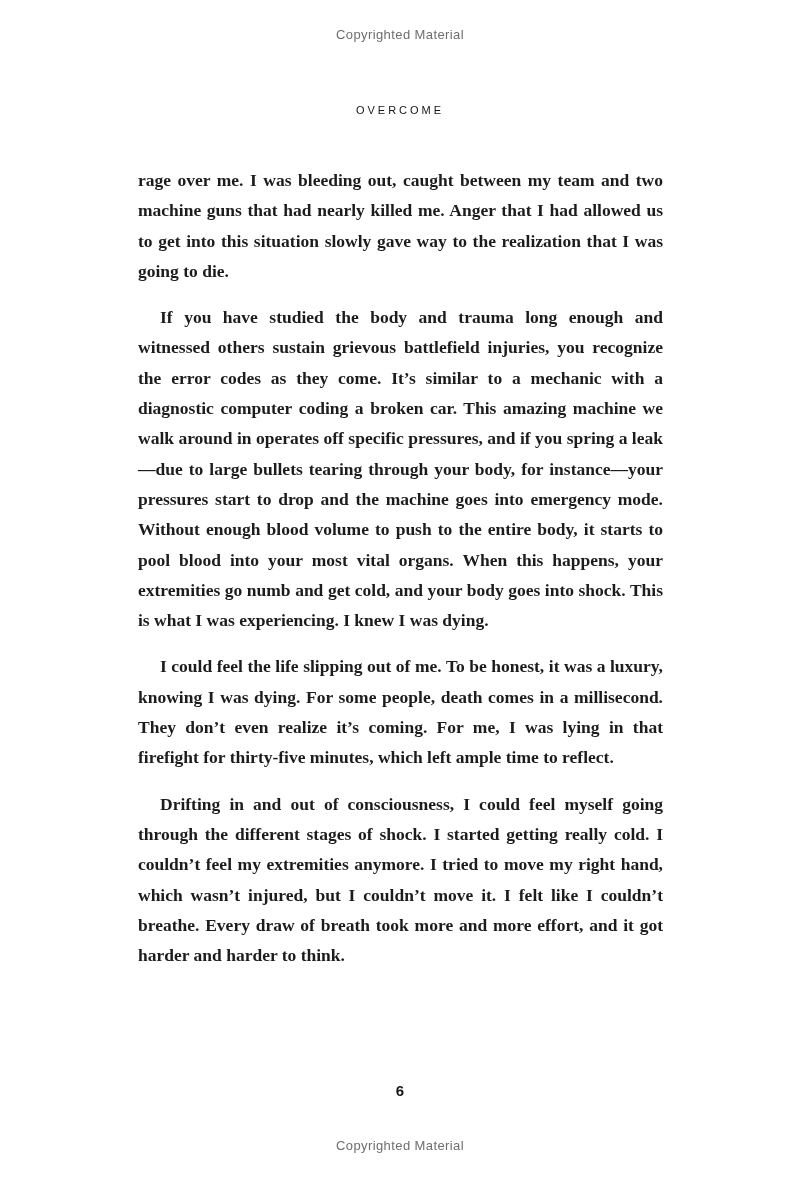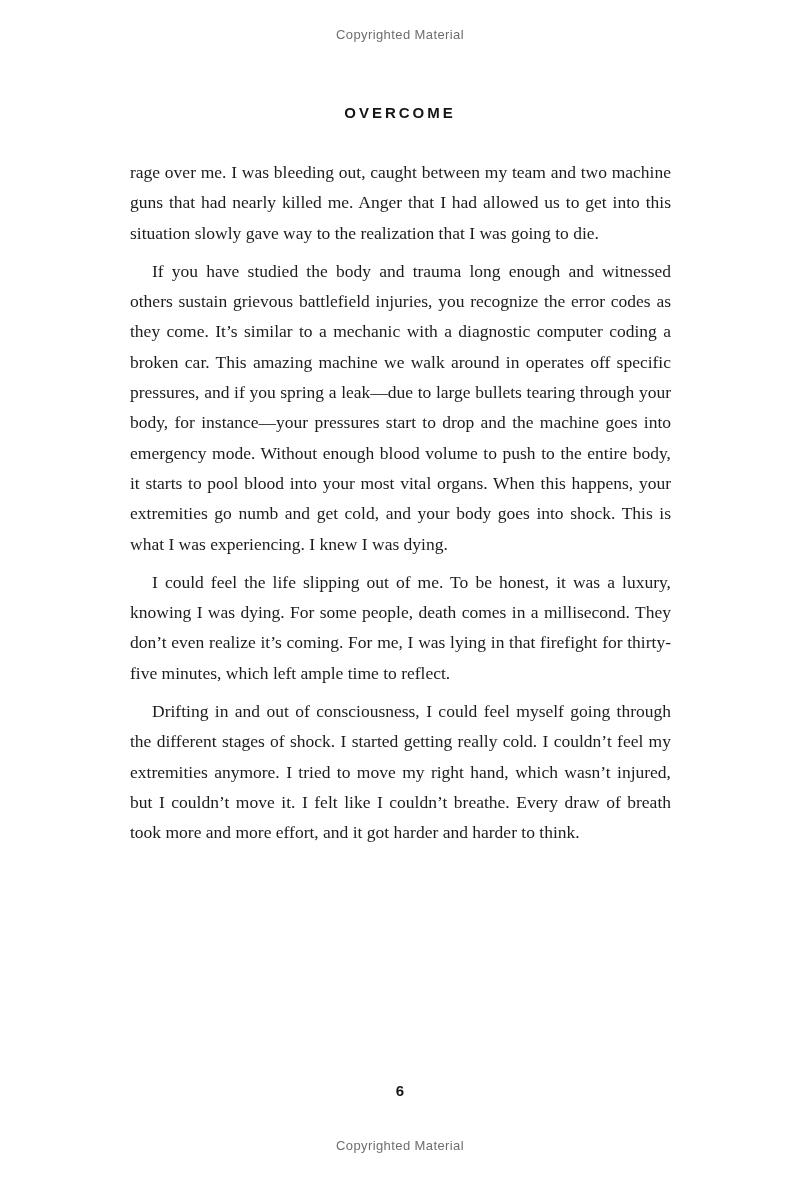--- a/index.html
+++ b/index.html
@@ -27,39 +27,40 @@
   }
   .copyright-top { top: 27px; }
   .copyright-bottom { top: 1138px; }
   .running-header {
     position: absolute;
     top: 104px;
     left: 0;
     width: 100%;
     text-align: center;
     font-family: "Liberation Sans", sans-serif;
-    font-weight: 700;
+    font-weight: 400;
     font-stretch: condensed;
-    font-size: 15px;
+    font-size: 11px;
     letter-spacing: 3px;
     color: #151515;
   }
   .body-text {
     position: absolute;
     top: 149px;
     left: 122px;
     width: 557px;
     color: #1c1c1c;
     font-size: 17.5px;
     line-height: 30.3px;
     text-align: justify;
   }
   .body-text p {
-    margin: 8px;
+    margin: 16px;
     padding: 0;
+    font-weight: bold;
   }
   .body-text p.indent {
     text-indent: 22px;
   }
   .page-number {
     position: absolute;
     top: 1082px;
     left: 0;
     width: 100%;
     text-align: center;

